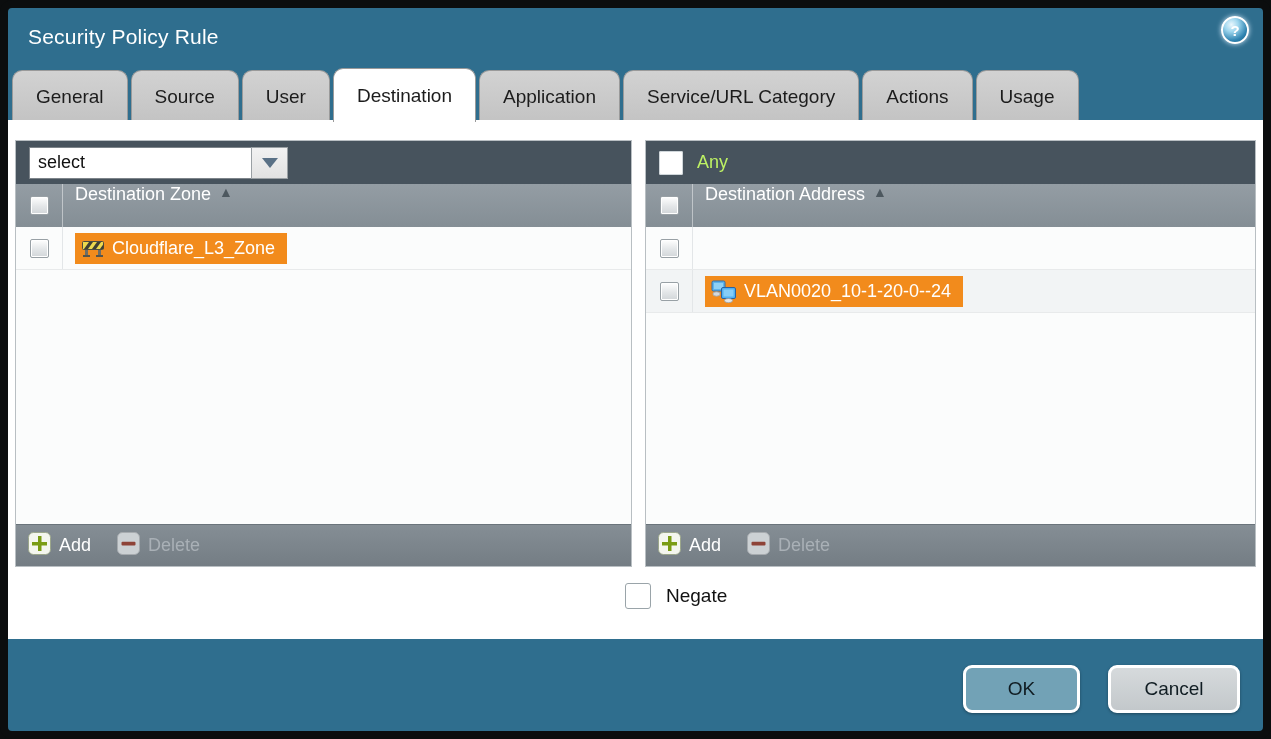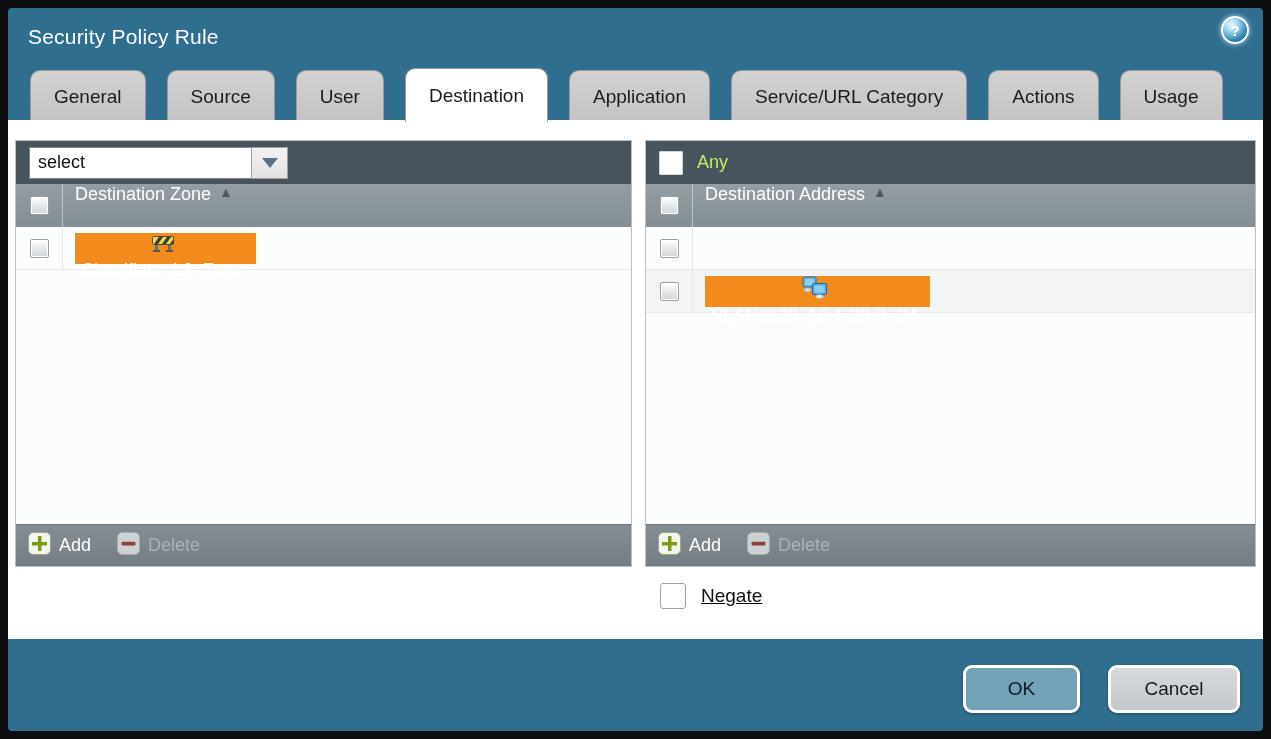--- a/index.html
+++ b/index.html
@@ -10,21 +10,21 @@
   .titlebar{ position:absolute; top:0; left:0; right:0; height:58px; display:flex; align-items:center; padding:0 16px 0 20px; }
   .title{ color:#fff; font-size:21px; letter-spacing:.2px; }
   .help{ position:absolute; right:14px; top:8px; width:28px; height:28px; border-radius:50%;
          background:radial-gradient(circle at 35% 28%, #eaf7fd 0%, #9ed6ee 30%, #2f83b0 68%, #135a82 100%);
          border:2px solid #fff; box-shadow:0 0 5px rgba(220,240,255,.9);
          display:flex; align-items:center; justify-content:center; color:#fff; font-weight:bold; font-size:15px; cursor:pointer;}
 
   
   .tabs{ position:absolute; left:4px; top:60px; right:8px; height:54px; display:flex; gap:3px; align-items:flex-end; }
   .tab{ height:52px; padding:0 23px; background:linear-gradient(#d2d2d2,#c3c3c3); border:1px solid #9a9a9a; border-bottom:none;
-        border-radius:10px 10px 0 0; display:flex; align-items:center; font-size:19px; color:#1c1c1c; cursor:pointer;margin-left:18px; }
+        border-radius:10px 10px 0 0; display:flex; align-items:center; font-size:19px; color:#1c1c1c; cursor:pointer; }
   .tab.active{ height:54px; background:#fff; z-index:5; position:relative; }
 
   
   .content{ position:absolute; left:0; right:0; top:112px; bottom:92px; background:#fff; z-index:1; }
 
   .panel{ position:absolute; top:20px; height:427px; border:1px solid #b9bfc3; background:#fbfcfc; display:flex; flex-direction:column; }
   .panel.left{ left:7px; width:617px; }
   .panel.right{ left:637px; width:611px; }
 
   .panel-top{ height:43px; background:#47535D; flex:0 0 auto; display:flex; align-items:center; padding-left:13px; }
@@ -40,30 +40,30 @@
   .panel-head{ height:43px; background:linear-gradient(#949da4,#848e95); flex:0 0 auto; display:flex; align-items:flex-start; color:#fff; font-size:18px; }
   .cb-cell{ width:47px; flex:0 0 auto; display:flex; align-items:center; justify-content:center; align-self:stretch; border-right:1px solid rgba(255,255,255,.45); }
   .cb-small{ width:19px; height:19px; border:1px solid #98a0a5; border-radius:2px; background:linear-gradient(#ffffff,#e3e6e8 55%,#d2d6d9); box-shadow:inset 0 0 0 1px #fff; cursor:pointer; }
   .head-label{ padding-left:12px; }
   .sort{ color:#4d585f; font-size:14px; margin-left:8px; }
 
   .panel-body{ flex:1 1 auto; overflow:hidden; background:#fbfcfc; }
   .row{ height:43px; display:flex; align-items:center; border-bottom:1px solid #e8eaeb; }
   .row:nth-child(even){ background:#f2f4f5; }
   .row .cb-cell{ border-right:1px solid #e3e6e8; }
-  .chip{ margin-left:12px; height:31px; display:inline-flex; align-items:center; gap:7px; background:#F28B1C; color:#fff; font-size:18px; padding:0 12px 0 6px; cursor:pointer;flex-direction:column; }
+  .chip{ margin-left:12px; height:31px; display:inline-flex; align-items:center; gap:7px; background:#F28B1C; color:#fff; font-size:18px; padding:0 12px 0 6px; cursor:pointer; }
   .chip svg{ display:block; }
 
   .panel-foot{ height:42px; background:linear-gradient(#858e95,#747d84); border-top:1px solid #6a747b; flex:0 0 auto; display:flex; align-items:center; padding-left:12px; gap:26px; }
   .foot-btn{ display:flex; align-items:center; gap:8px; cursor:pointer; }
   .foot-btn .lbl{ font-size:18px; color:#fff; }
   .foot-btn.disabled{ cursor:default; }
   .foot-btn.disabled .lbl{ color:#a9b0b6; }
 
-  .negate-row{ position:absolute; left:652px; top:463px; display:flex; align-items:center; gap:15px;text-decoration:underline; }
+  .negate-row{ position:absolute; left:617px; top:463px; display:flex; align-items:center; gap:15px; }
   .cb-negate{ width:26px; height:26px; background:#fff; border:1px solid #9aa4a9; border-radius:3px; cursor:pointer; }
   .negate-label{ font-size:19px; color:#111; }
 
   
   .btn{ position:absolute; top:657px; height:48px; border-radius:9px; border:3px solid #fff; font-size:19px; color:#101c22;
         display:flex; align-items:center; justify-content:center; cursor:pointer; box-shadow:0 1px 3px rgba(0,0,0,.35); font-family:"Liberation Sans",sans-serif; }
   .btn.ok{ left:955px; width:117px; background:#72A2B6; }
   .btn.cancel{ left:1100px; width:132px; background:linear-gradient(#d6dadc,#c3c8cb); }
 </style>
 </head>

